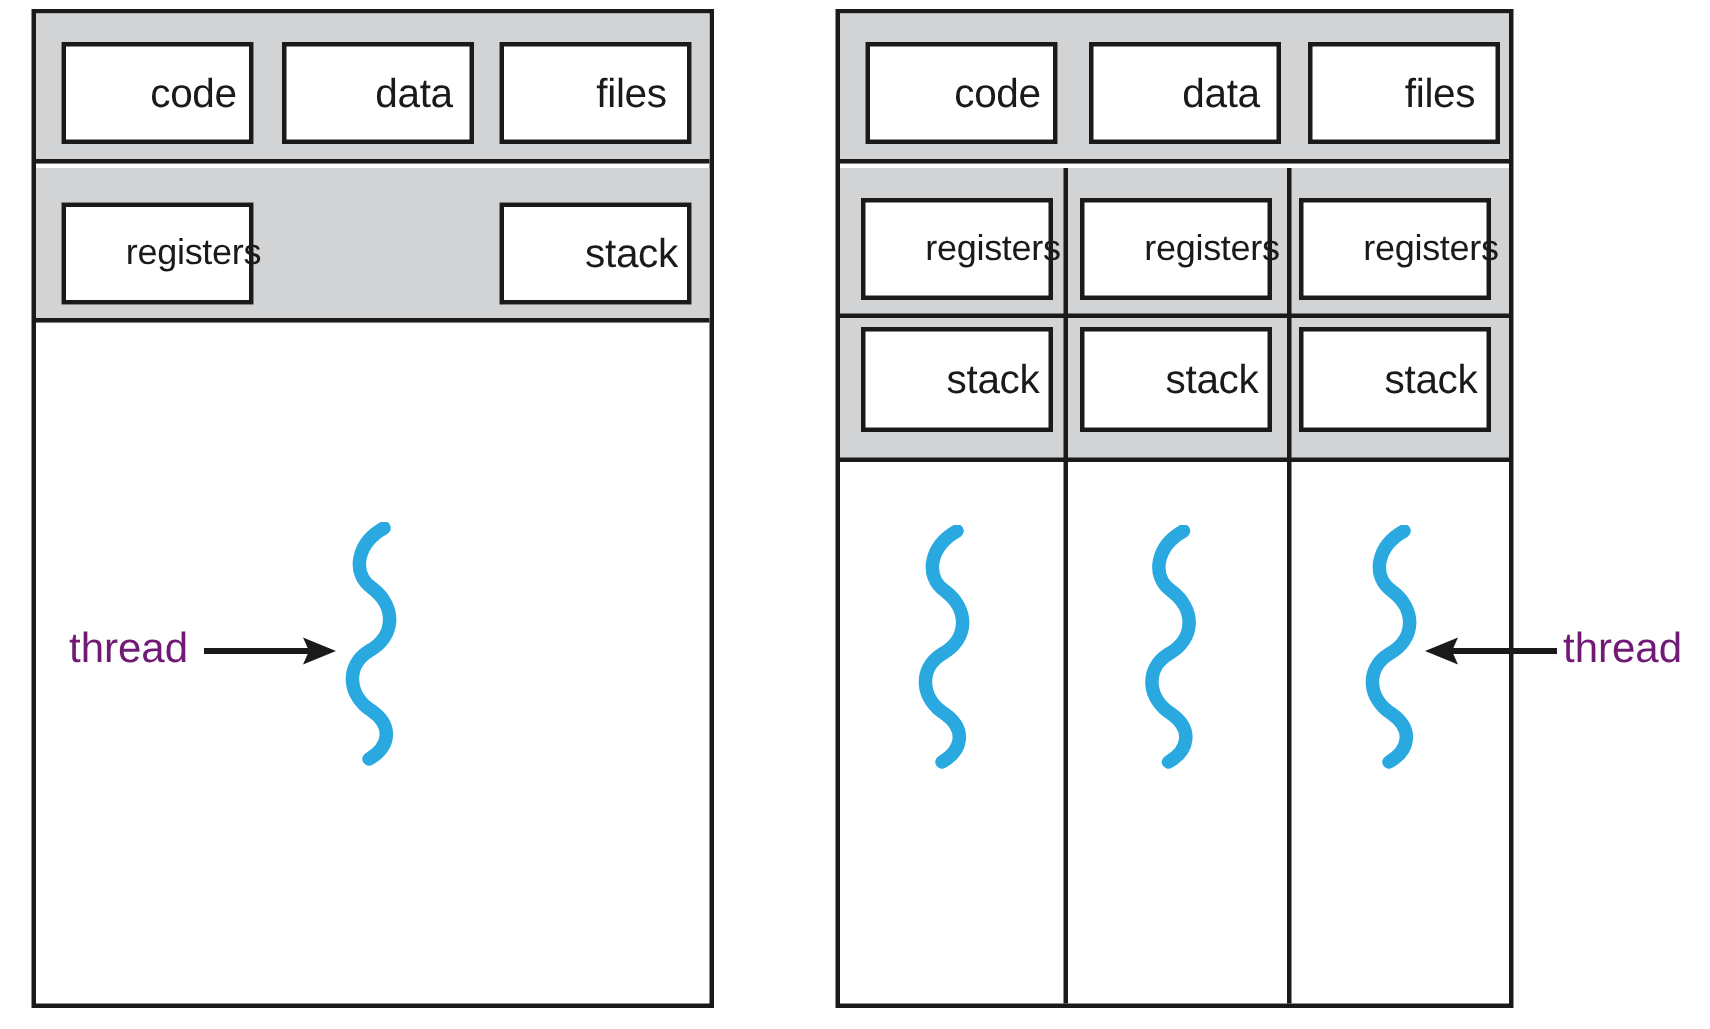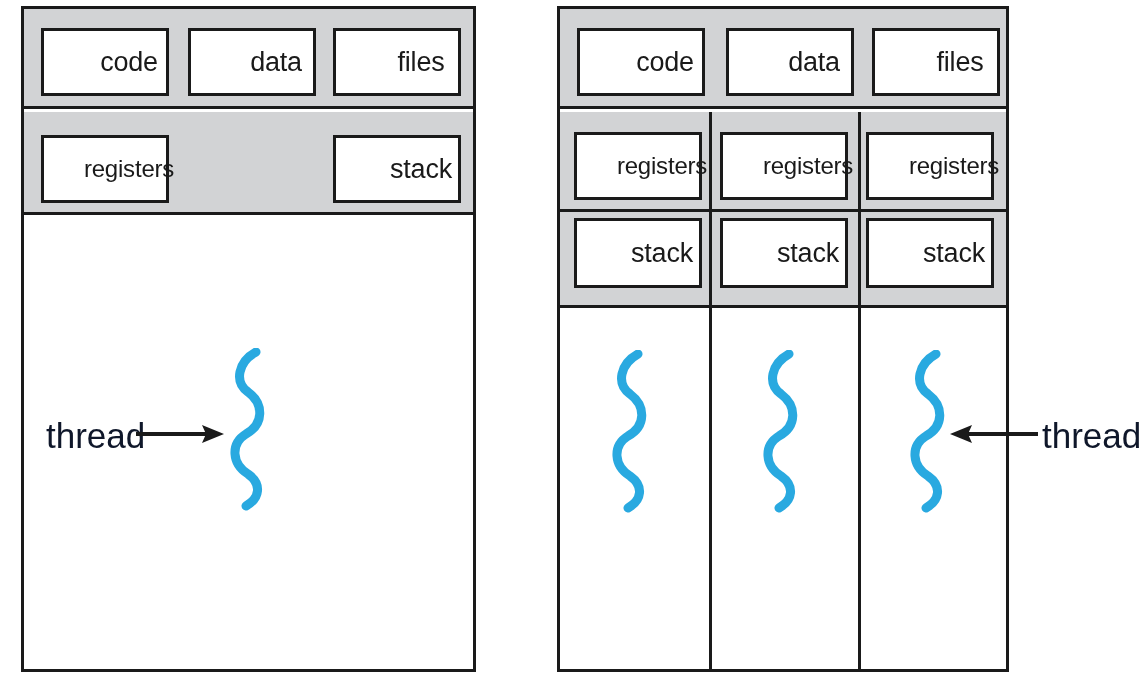--- a/index.html
+++ b/index.html
@@ -55,22 +55,22 @@
   .box.tight { font-size: 24px; }
 
   
   .squiggle {
     position: absolute;
   }
 
   
   .callout-text {
     position: absolute;
-    color: #0f172a;
-    font-size: 35px;
+    color: #701a75;
+    font-size: 28px;
     line-height: 1;
     white-space: nowrap;
   }
   .arrow {
     position: absolute;
   }
 </style>
 </head>
 <body>
 

